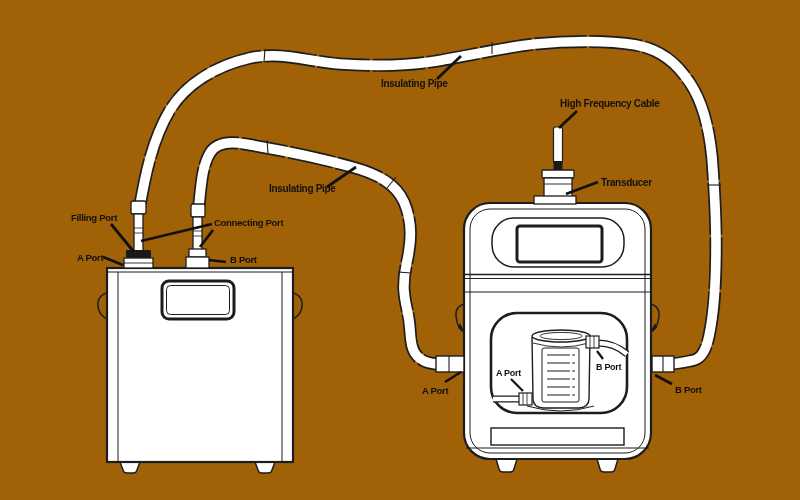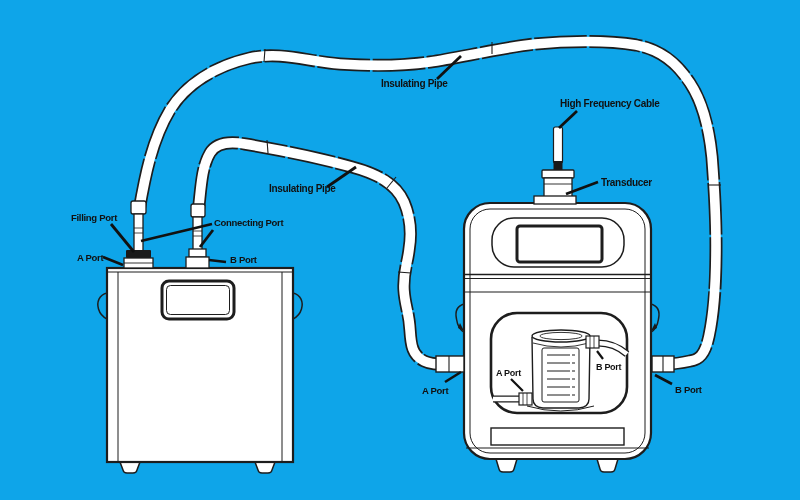--- a/index.html
+++ b/index.html
@@ -1,17 +1,17 @@
 <!DOCTYPE html>
 <html><head>
 <meta charset="utf-8">
 <style>
   html,body{margin:0;padding:0;background:#ffffff;}
   .canvas{
-    position:relative;width:800px;height:500px;background:#0ea5e9;overflow:hidden;
+    position:relative;width:800px;height:500px;background:#a16207;overflow:hidden;
     font-family:"Liberation Sans",sans-serif;
   }
   svg text{
     font-family:"Liberation Sans",sans-serif;
     font-weight:bold;
     fill:#111111;
     letter-spacing:-0.3px;
   }
   .lbl{font-size:10px;}
   .lbl-sm{font-size:9.5px;}

